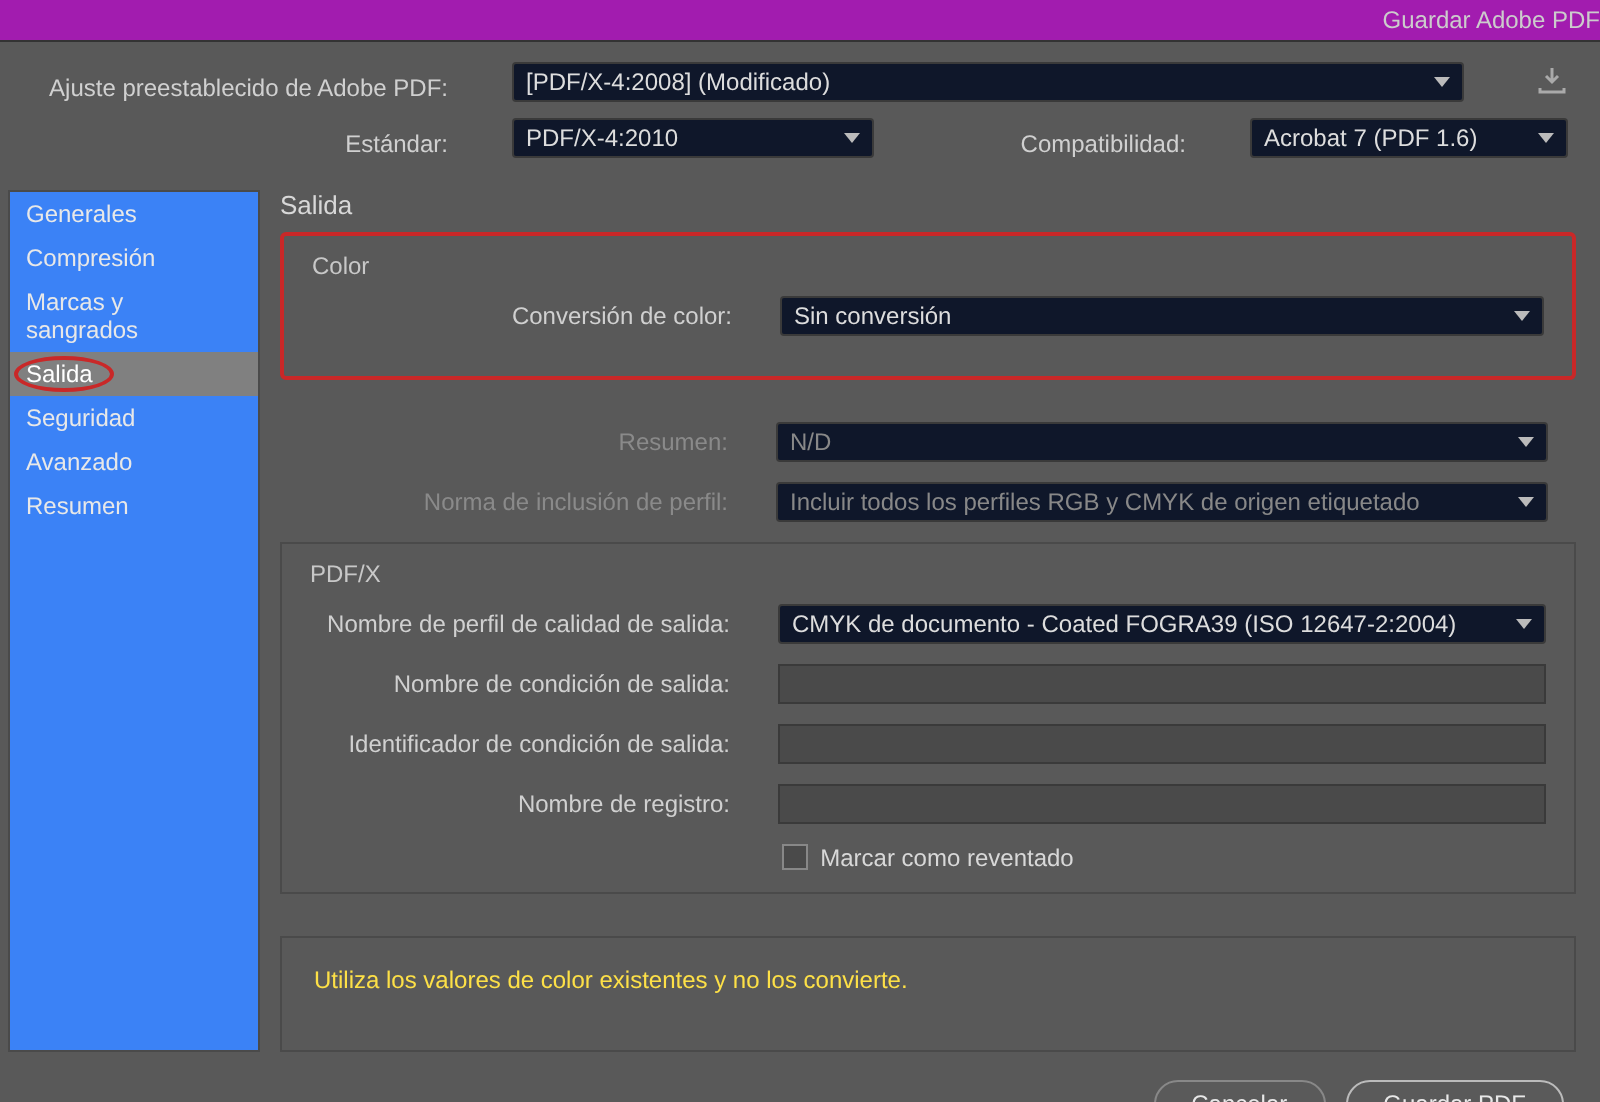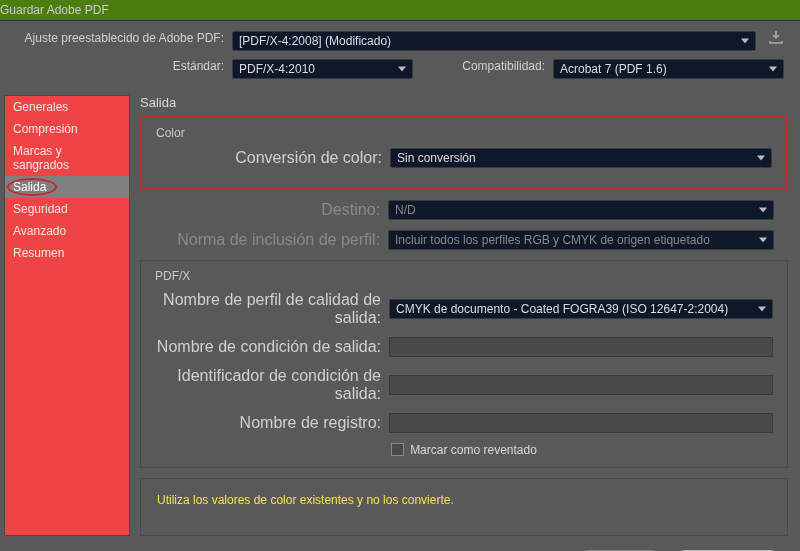--- a/index.html
+++ b/index.html
@@ -6,31 +6,31 @@
 body {
   font-family: -apple-system, "Segoe UI", Arial, sans-serif;
   font-size: 12px;
   background: #595959;
   color: #d8d8d8;
   width: 800px;
   height: 551px;
   overflow: hidden;
 }
 .titlebar {
-  background: #4d7c0f;
-  text-align: left;
+  background: #a21caf;
+  text-align: right;
   padding: 3px 0;
   font-size: 12px;
   color: #ccc;
   border-bottom: 1px solid #333;
 }
 .top-section {
   padding: 10px 16px 8px 16px;
 }
-.row { display: flex; align-items: flex-start; margin-bottom: 8px; }
+.row { display: flex; align-items: flex-end; margin-bottom: 8px; gap: 24px; }
 .label-right { text-align: right; padding-right: 8px; color: #d0d0d0; }
 .select {
   background: #0f172a;
   border: 1px solid #3a3a3a;
   color: #ddd;
   padding: 2px 20px 2px 6px;
   font-size: 12px;
   height: 20px;
   position: relative;
   display: flex;
@@ -46,50 +46,50 @@
   border-left: 4px solid transparent;
   border-right: 4px solid transparent;
   border-top: 5px solid #bbb;
 }
 .select.disabled { color: #888; }
 .download-icon { color: #aaa; margin-left: 12px; }
 .main { display: flex; padding: 0 12px 4px 4px; }
 .sidebar {
   width: 126px;
   border: 1px solid #4a4a4a;
-  background: #ef4444;
+  background: #3b82f6;
   min-height: 378px;
 }
 .sidebar-item {
   padding: 4px 8px;
   color: #e8e8e8;
   font-size: 12px;
   cursor: default;
   position: relative;
 }
 .sidebar-item.selected { background: #808080; color: #fff; }
 .content { flex: 1; padding-left: 10px; }
 .section-title { color: #d8d8d8; font-size: 13px; margin-bottom: 6px; }
 .fieldset {
   border: 1px solid #4a4a4a;
   padding: 10px 14px 10px 14px;
-  margin-bottom: 10px;
+  margin-bottom: 21px;
   position: relative;
 }
 .fieldset .legend {
   position: relative;
   top: -2px;
   color: #c8c8c8;
   font-size: 12px;
   margin-bottom: 6px;
   display: block;
 }
 .hl { border: 2px solid #c92828; border-radius: 3px; }
 .field-row { display: flex; align-items: center; margin-bottom: 10px; }
-.field-label { width: 234px; text-align: right; padding-right: 8px; color: #d0d0d0; font-size: 16px; }
+.field-label { width: 234px; text-align: right; padding-right: 24px; color: #d0d0d0; font-size: 12px; }
 .field-label.disabled { color: #8a8a8a; }
 .field-value { flex: 1; }
 .text-input {
   background: #4a4a4a;
   border: 1px solid #3a3a3a;
   color: #ddd;
   height: 20px;
   width: 100%;
   padding: 0 4px;
   font-size: 12px;
@@ -179,21 +179,21 @@
         <div class="field-label">Conversión de color:</div>
         <div class="field-value">
           <div class="select" style="width:100%">
             <span>Sin conversión</span>
           </div>
         </div>
       </div>
     </div>
     <div style="padding: 0 14px 10px 14px;">
       <div class="field-row">
-        <div class="field-label disabled">Destino:</div>
+        <div class="field-label disabled">Resumen:</div>
         <div class="field-value">
           <div class="select disabled" style="width:100%">
             <span>N/D</span>
           </div>
         </div>
       </div>
       <div class="field-row" style="margin-bottom:0">
         <div class="field-label disabled">Norma de inclusión de perfil:</div>
         <div class="field-value">
           <div class="select disabled" style="width:100%">

